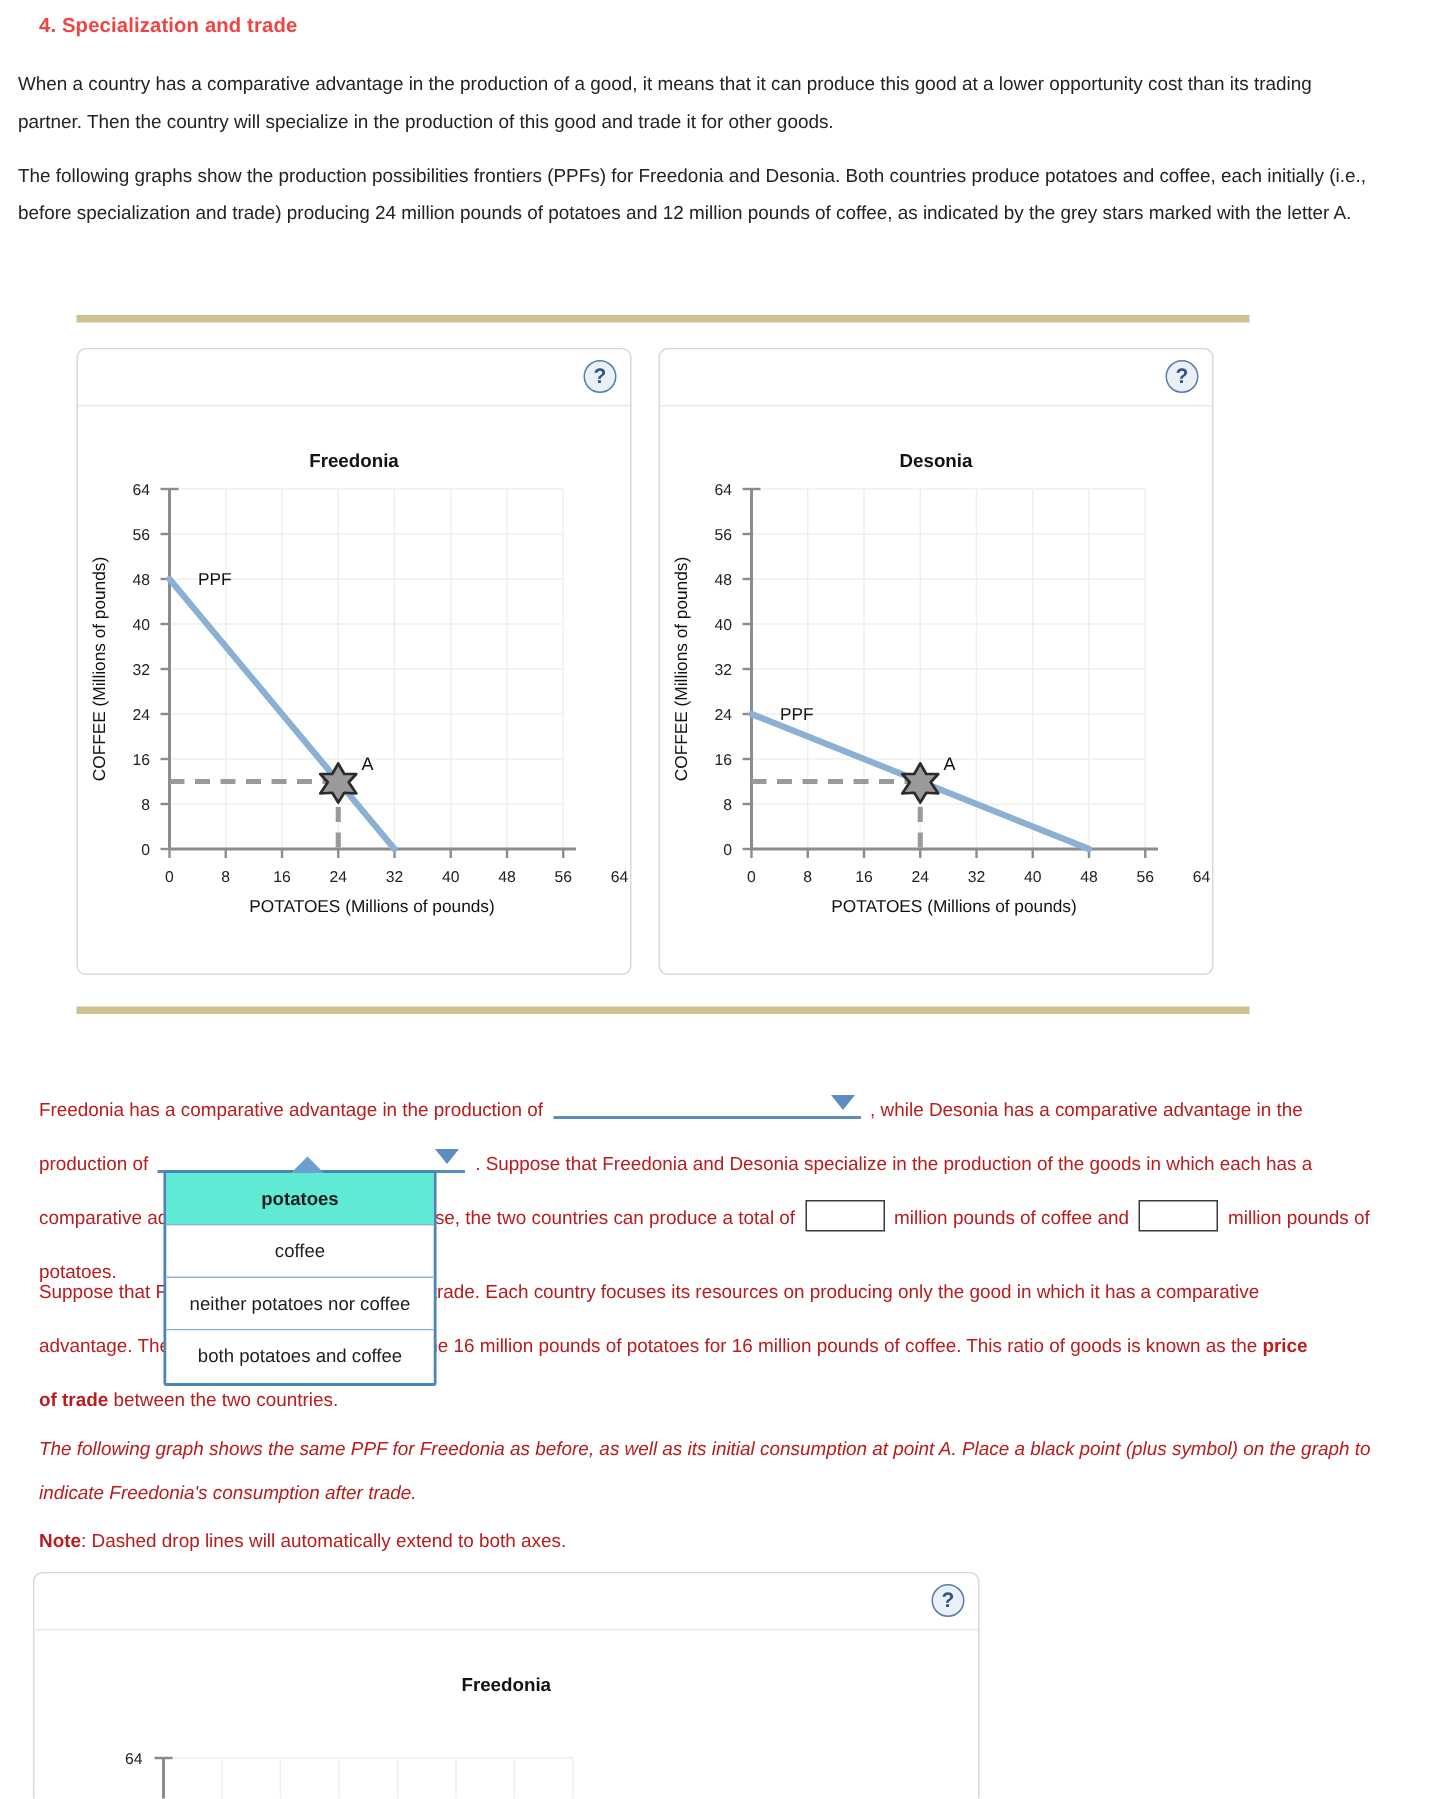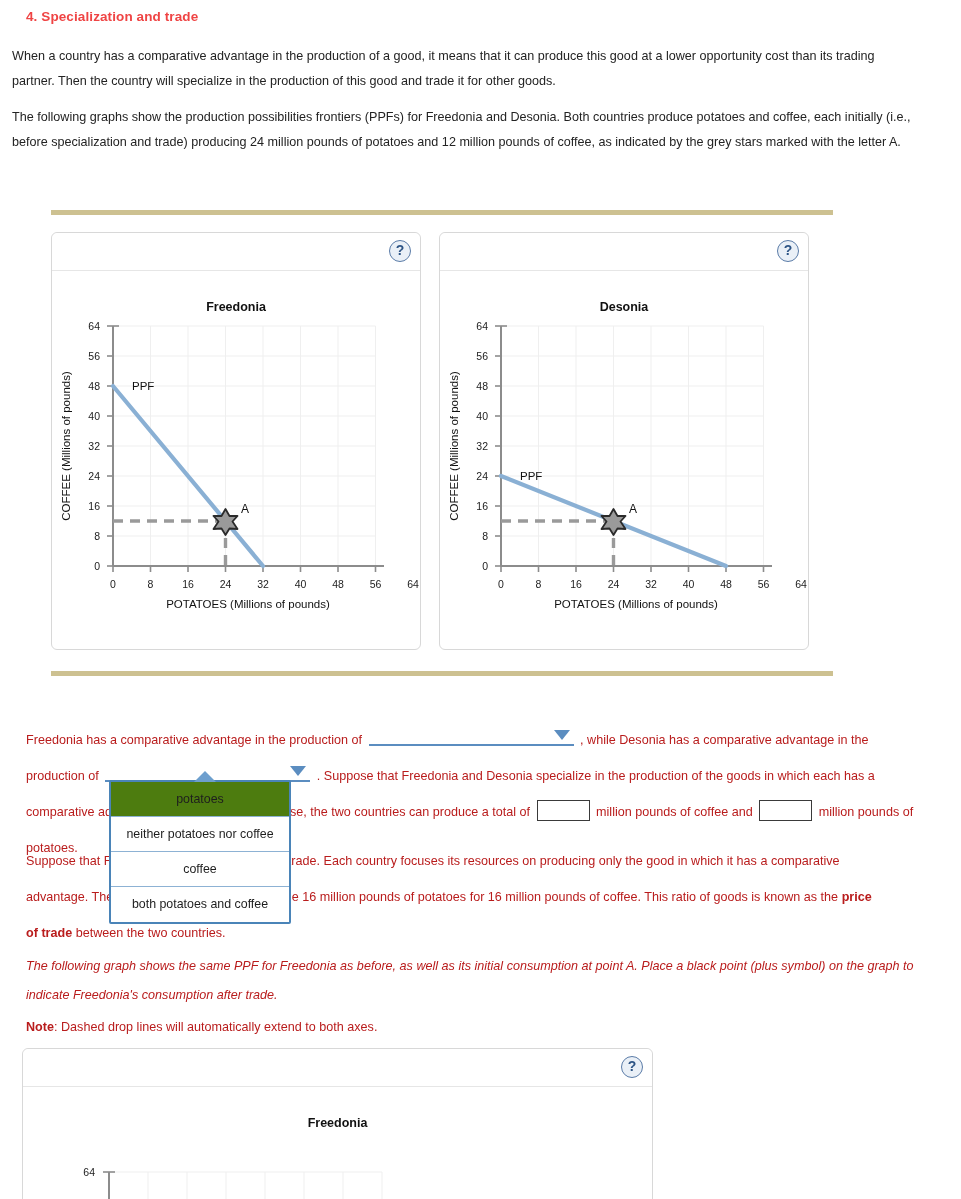--- a/index.html
+++ b/index.html
@@ -157,21 +157,21 @@
     line-height: 35px;
     text-align: center;
     font-size: 12.4px;
     color: #1e1e1e;
     border-bottom: 1px solid #8db2d4;
     background: #fff;
     cursor: pointer;
     white-space: nowrap;
   }
   .dd-opt:last-child { border-bottom: none; }
-  .dd-opt.selected { background: #4d7c0f; }
+  .dd-opt.selected { background: #5eead4; font-weight: bold; }
 
   .bold { font-weight: bold; }
 
   
   .bottom-plot { position: relative; }
 </style>
 </head>
 <body>
 
 <div class="page">
@@ -400,22 +400,22 @@
     <span>the 16 million pounds of potatoes for 16 million pounds of coffee. This ratio of goods is known as the</span>
     <span class="bold">price</span>
     <br>
     <span class="bold">of trade</span>
     <span>between the two countries.</span>
   </div>
 
   <div class="dropdown-open">
     <div class="nub"></div>
     <div class="dd-opt selected">potatoes</div>
+    <div class="dd-opt">coffee</div>
     <div class="dd-opt">neither potatoes nor coffee</div>
-    <div class="dd-opt">coffee</div>
     <div class="dd-opt">both potatoes and coffee</div>
   </div>
 
   <div class="qtext q3">The following graph shows the same PPF for Freedonia as before, as well as its initial consumption at point A. Place a black point (plus symbol) on the graph to indicate Freedonia's consumption after trade.</div>
 
   <div class="qtext q4">
     <span class="bold">Note</span><span>: Dashed drop lines will automatically extend to both axes.</span>
   </div>
 
   <div class="panel" id="panel-freedonia2">

